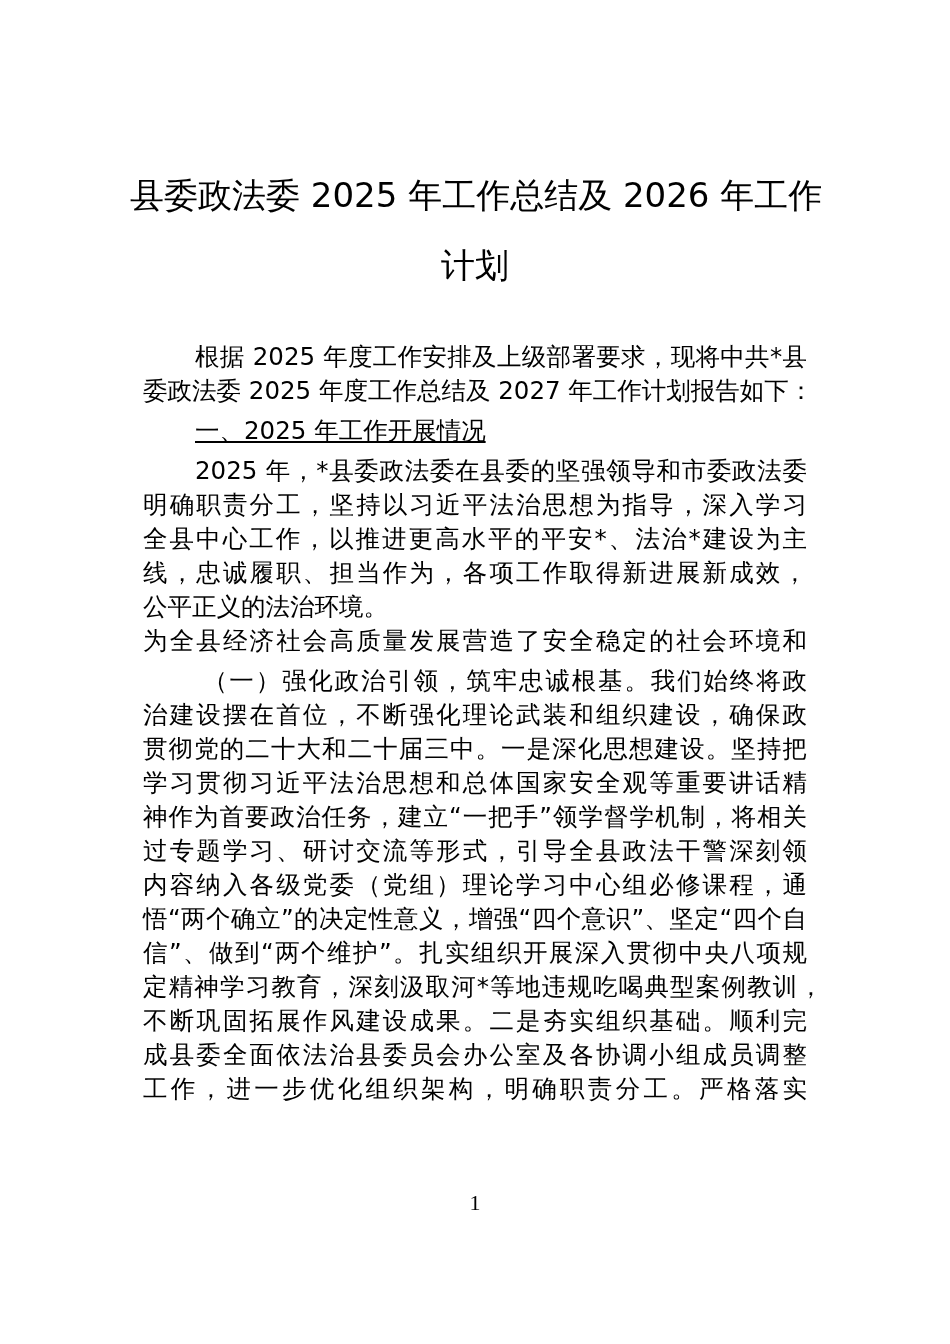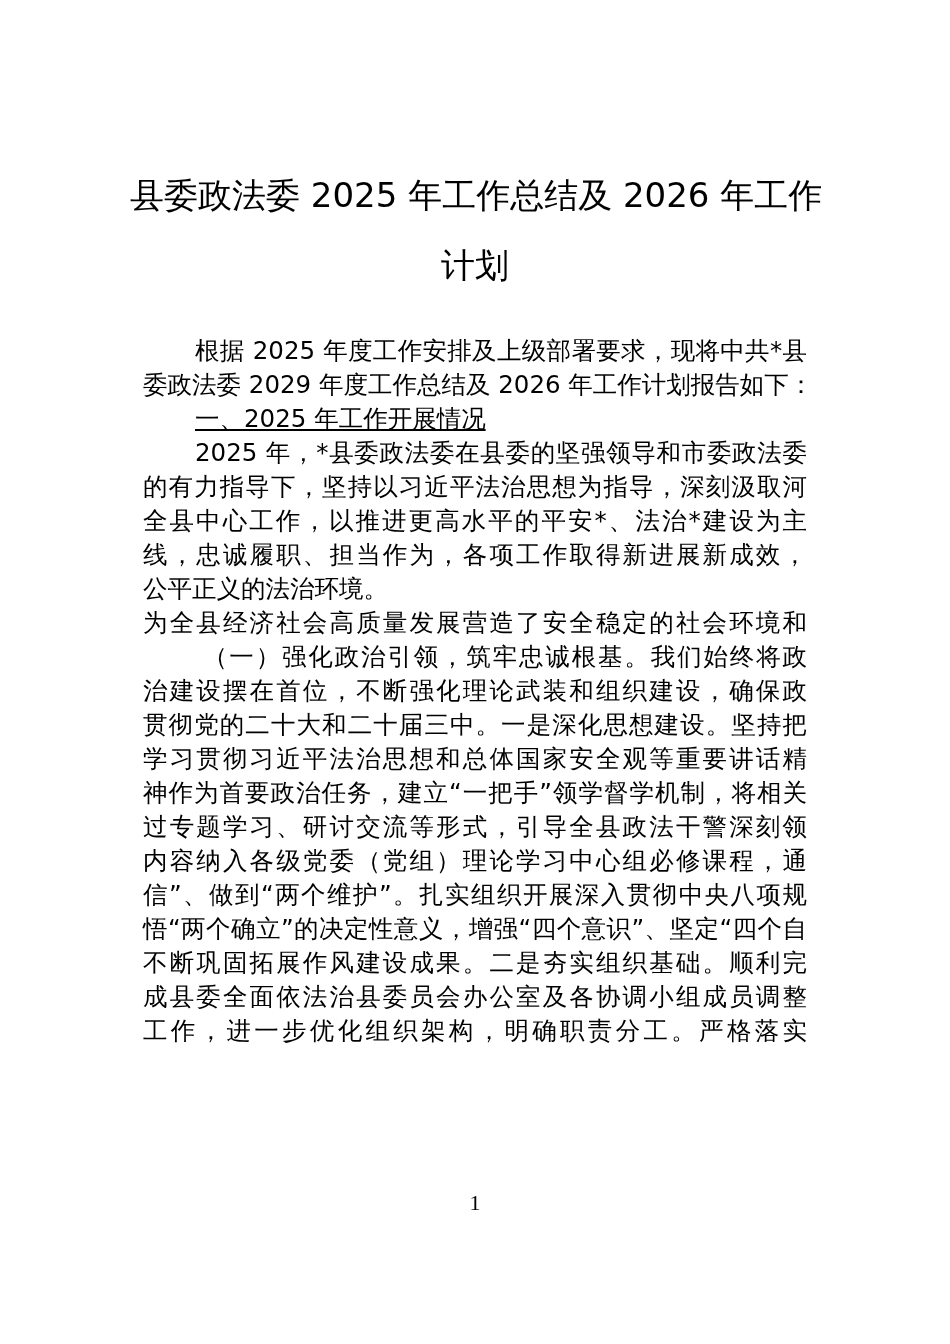--- a/index.html
+++ b/index.html
@@ -6,54 +6,55 @@
   body { width: 950px; height: 1344px; position: relative; overflow: hidden;
          font-family: "DejaVu Sans", "Liberation Sans", sans-serif; color: #000; }
   .page { position: absolute; left: 0; top: 0; width: 950px; height: 1064px; background: #fff; }
   .title { position: absolute; left: 130px; width: 690px; text-align: center;
            font-size: 34px; line-height: 40px; font-weight: normal; letter-spacing: 0px; white-space: nowrap; }
   .title.l1 { top: 175px; }
   .title.l2 { top: 245px; }
   .body { position: absolute; left: 143px; top: 334px; width: 664px; }
   .line { display: block; height: 34px; line-height: 34px; font-size: 24.5px; white-space: nowrap;
           text-align: justify; text-align-last: justify; }
-  .line.indent { padding-left: 52px; }
+  .line.indent { padding-left: 52px; margin-top: 6px; }
   .line.last { text-align-last: left; }
   .line.h1 { text-align-last: left; text-decoration: underline; }
   .pagenum { position: absolute; left: 0; width: 950px; top: 1190px; text-align: center;
              font-family: "Liberation Serif", "DejaVu Serif", serif; font-size: 22px; line-height: 26px; }
 </style>
 </head>
 <body>
 
 <div class="page">
 
   <div class="title l1">县委政法委 2025 年工作总结及 2026 年工作</div>
   <div class="title l2">计划</div>
 
   <div class="body">
     <span class="line indent">根据 2025 年度工作安排及上级部署要求，现将中共*县</span>
-    <span class="line last">委政法委 2029 年度工作总结及 2026 年工作计划报告如下：</span>
+    <span class="line last">委政法委 2025 年度工作总结及 2027 年工作计划报告如下：</span>
     <span class="line indent h1">一、2025 年工作开展情况</span>
 
     <span class="line indent">2025 年，*县委政法委在县委的坚强领导和市委政法委</span>
-    <span class="line">的有力指导下，坚持以习近平法治思想为指导，深刻汲取河</span>
+    <span class="line">明确职责分工，坚持以习近平法治思想为指导，深入学习</span>
     <span class="line">全县中心工作，以推进更高水平的平安*、法治*建设为主</span>
     <span class="line">线，忠诚履职、担当作为，各项工作取得新进展新成效，</span>
     <span class="line last">公平正义的法治环境。</span>
     <span class="line">为全县经济社会高质量发展营造了安全稳定的社会环境和</span>
 
     <span class="line indent" style="padding-left:60px;">（一）强化政治引领，筑牢忠诚根基。我们始终将政</span>
     <span class="line">治建设摆在首位，不断强化理论武装和组织建设，确保政</span>
     <span class="line">贯彻党的二十大和二十届三中。一是深化思想建设。坚持把</span>
     <span class="line">学习贯彻习近平法治思想和总体国家安全观等重要讲话精</span>
     <span class="line">神作为首要政治任务，建立“一把手”领学督学机制，将相关</span>
     <span class="line">过专题学习、研讨交流等形式，引导全县政法干警深刻领</span>
     <span class="line">内容纳入各级党委（党组）理论学习中心组必修课程，通</span>
+    <span class="line">悟“两个确立”的决定性意义，增强“四个意识”、坚定“四个自</span>
     <span class="line">信”、做到“两个维护”。扎实组织开展深入贯彻中央八项规</span>
-    <span class="line">悟“两个确立”的决定性意义，增强“四个意识”、坚定“四个自</span>
+    <span class="line" style="width:680px;">定精神学习教育，深刻汲取河*等地违规吃喝典型案例教训，</span>
     <span class="line">不断巩固拓展作风建设成果。二是夯实组织基础。顺利完</span>
     <span class="line">成县委全面依法治县委员会办公室及各协调小组成员调整</span>
     <span class="line">工作，进一步优化组织架构，明确职责分工。严格落实</span>
   </div>
 
   <div class="pagenum">1</div>
 </div>
 
 </body></html>

